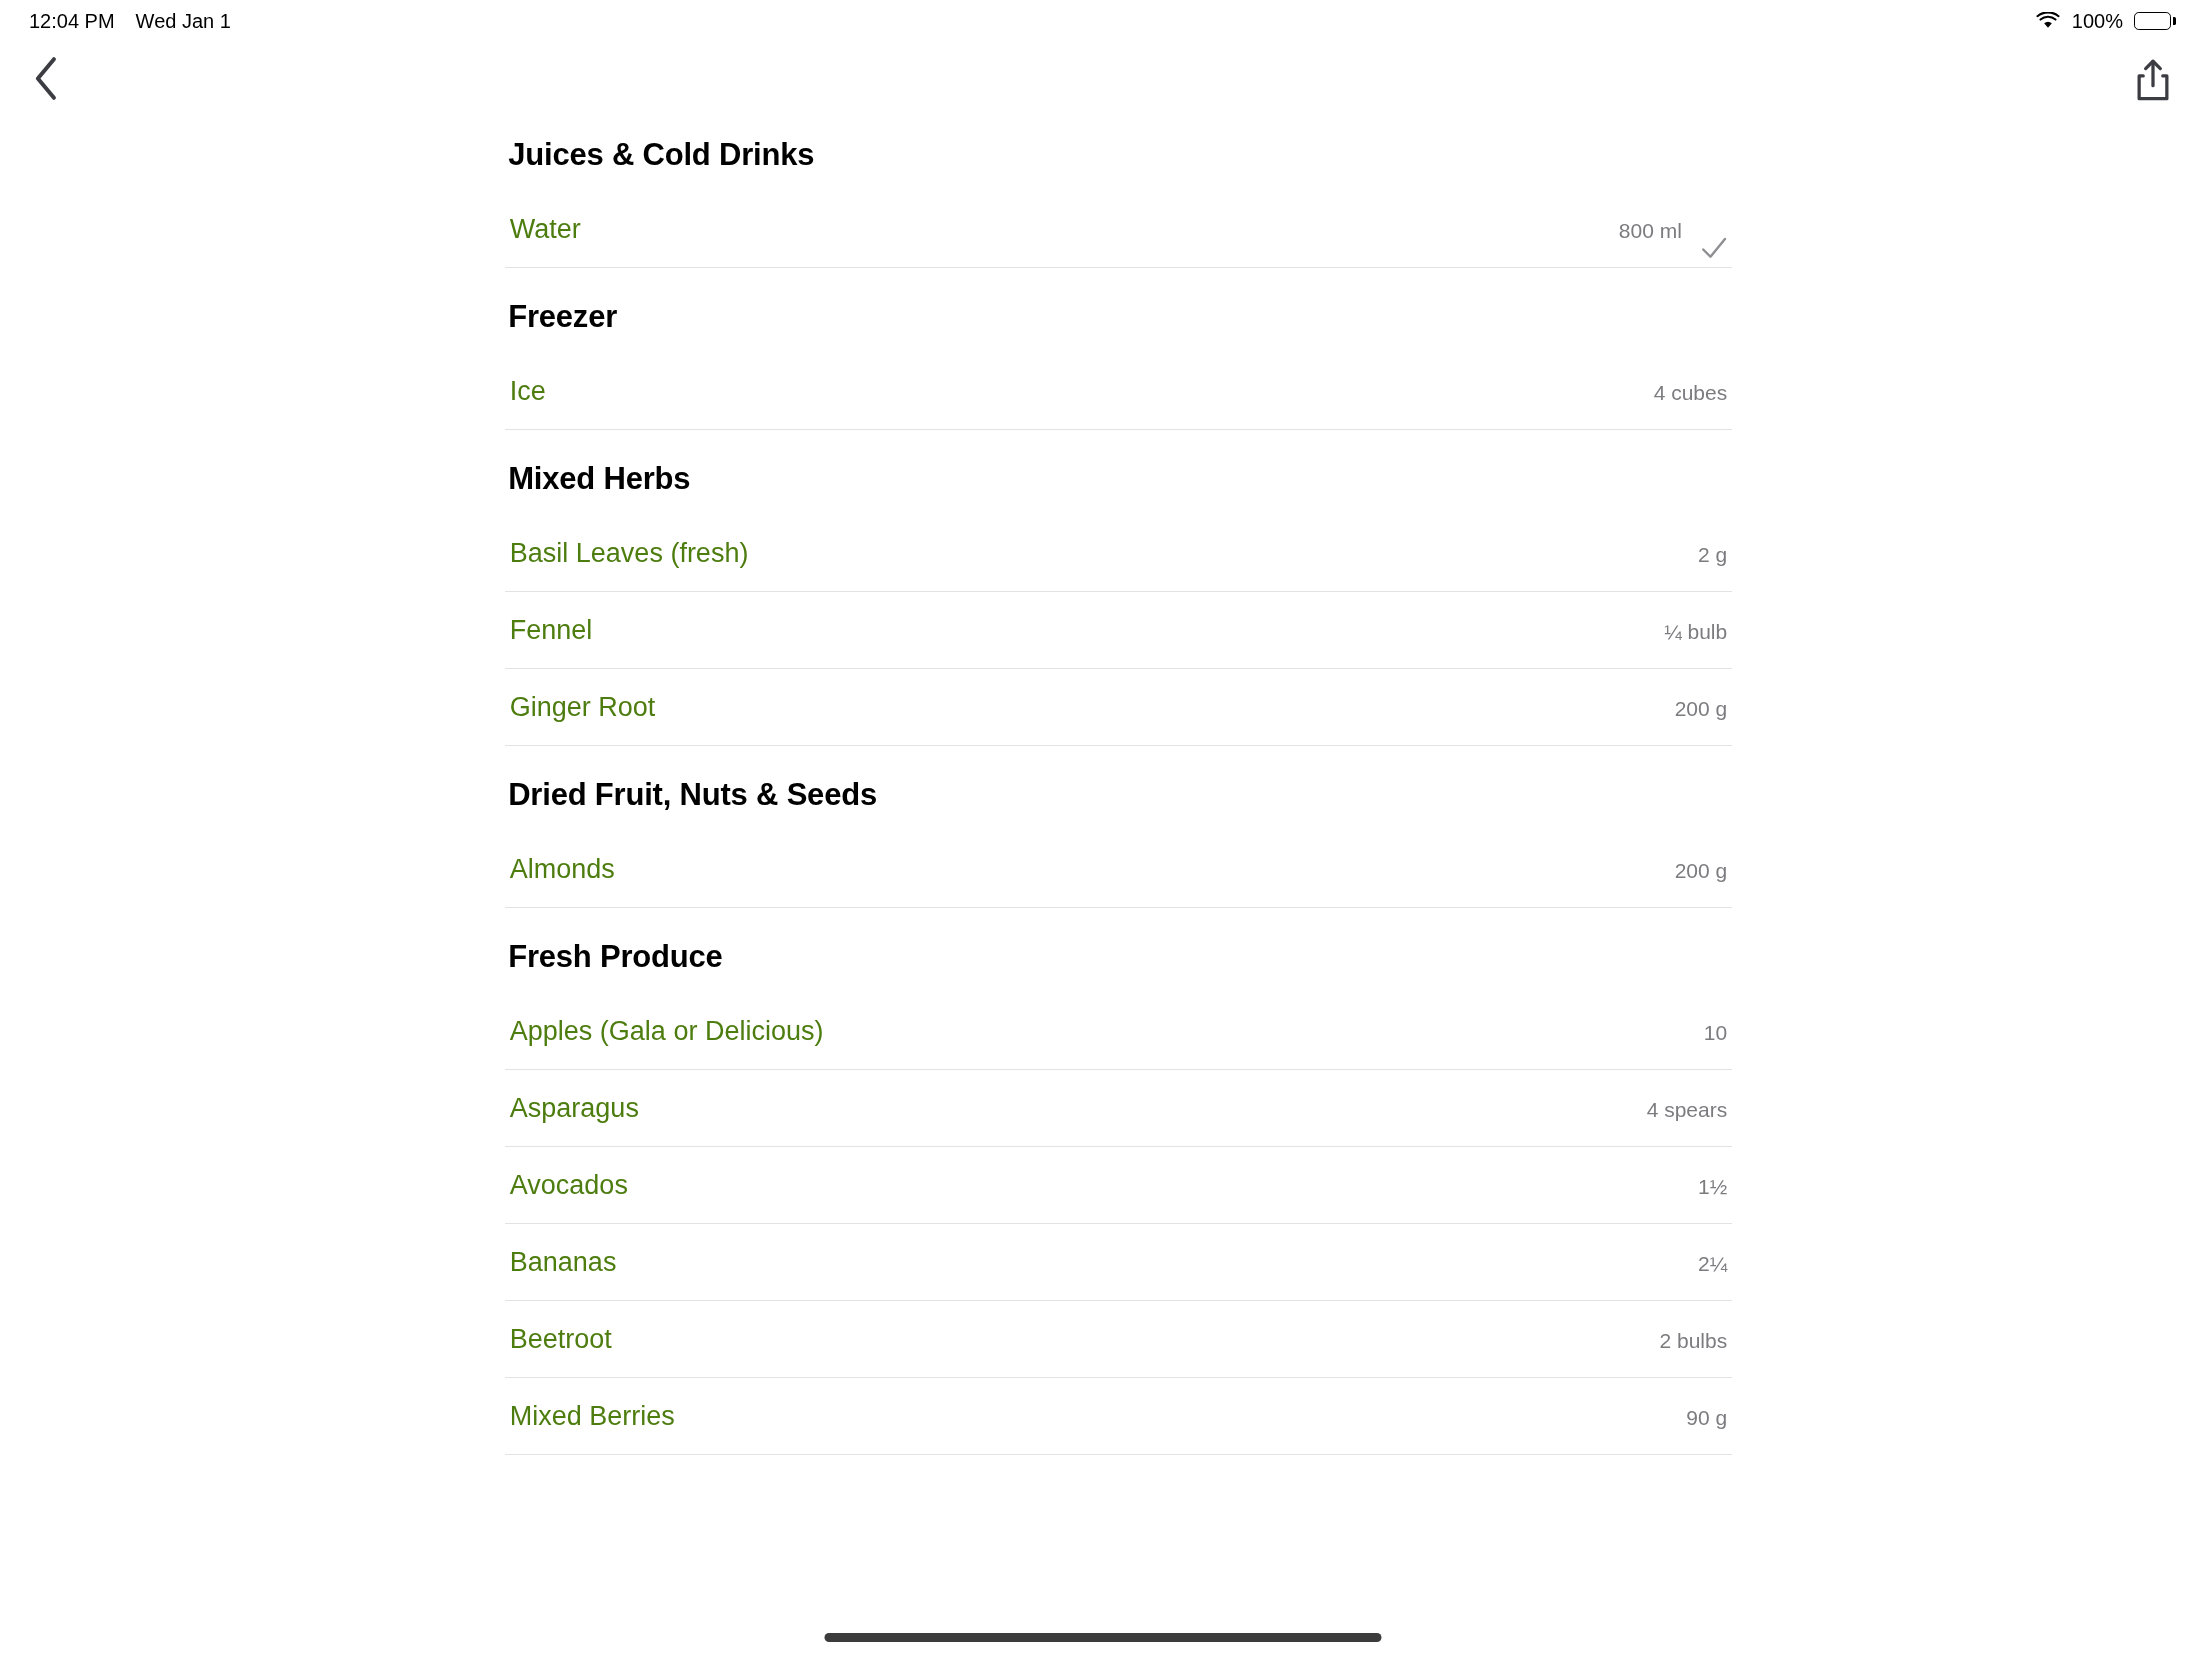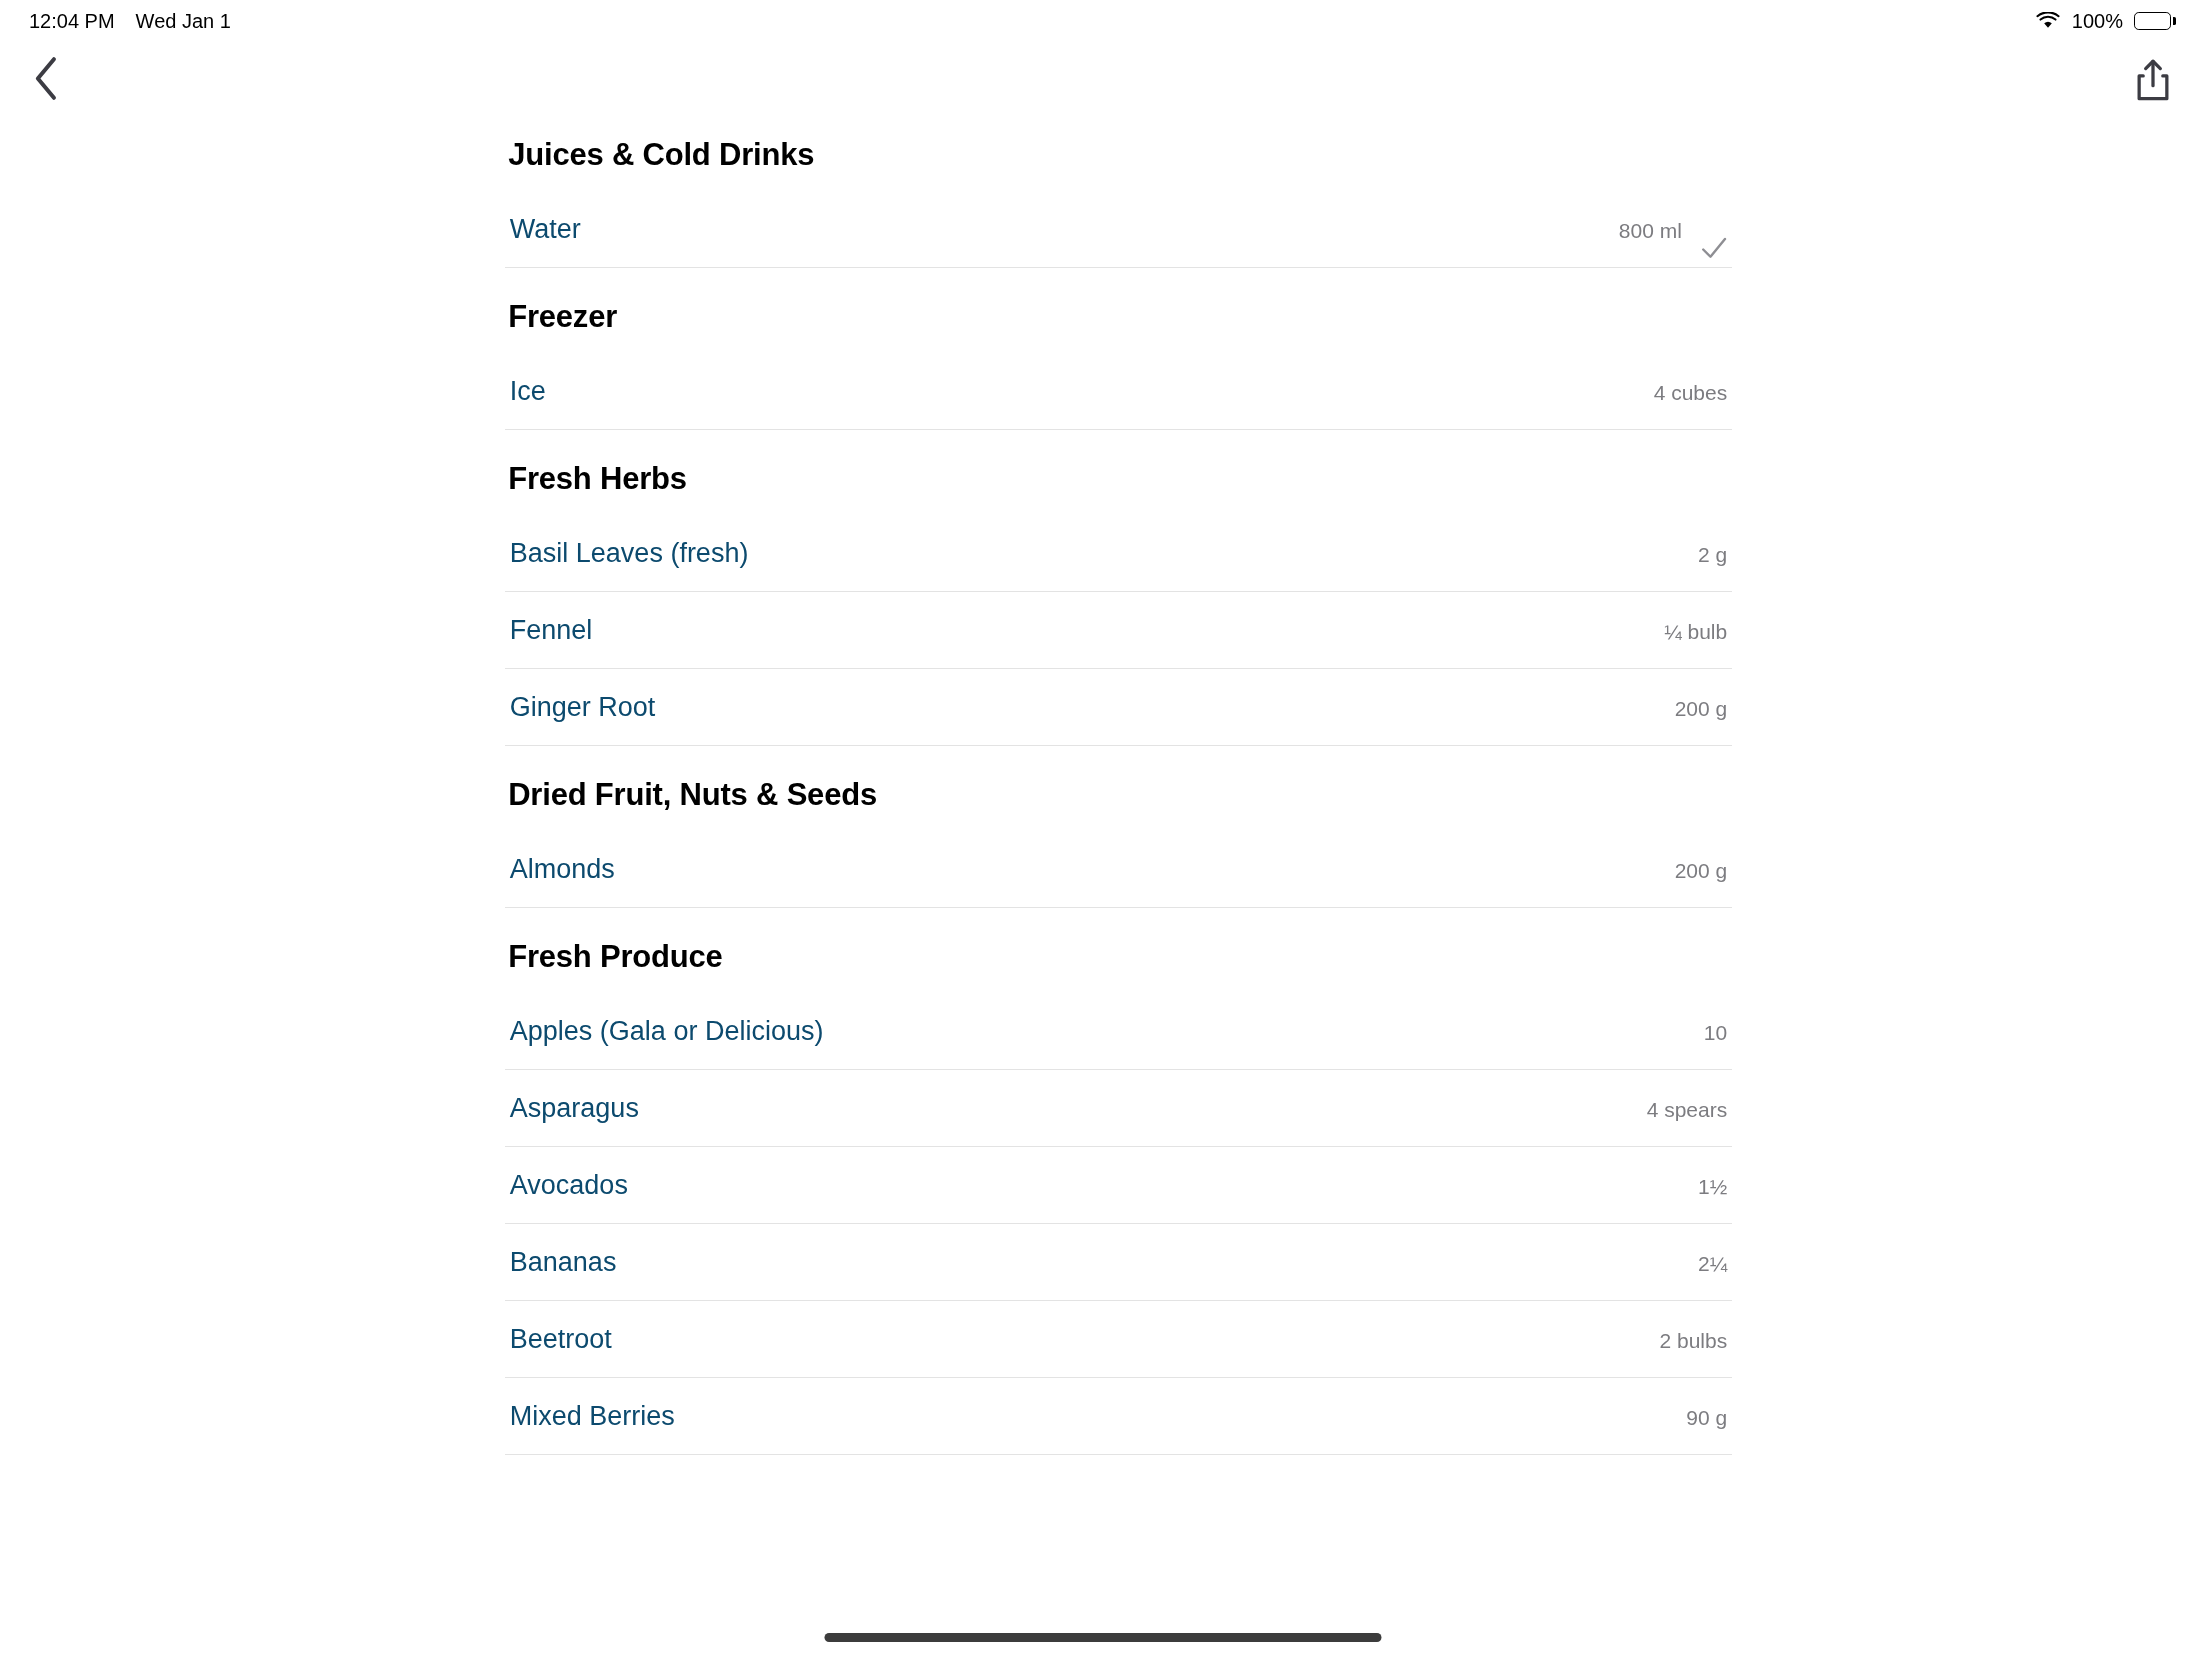--- a/index.html
+++ b/index.html
@@ -127,21 +127,21 @@
     display: flex;
     align-items: baseline;
     justify-content: space-between;
     height: 77px;
     border-bottom: 1.2px solid #e3e3e3;
     padding: 0 4.8px 0 4.8px;
     cursor: pointer;
   }
   .row-name {
     font-size: 27px;
-    color: #0c4a6e;
+    color: #4d7c0f;
     line-height: 77px;
   }
   .row-right {
     display: flex;
     align-items: center;
     gap: 18px;
     line-height: 77px;
   }
   .row-qty {
     font-size: 21px;
@@ -229,21 +229,21 @@
         <div class="section">
           <div class="section-header">Freezer</div>
           <div class="row">
             <div class="row-name">Ice</div>
             <div class="row-right">
               <div class="row-qty">4 cubes</div>
             </div>
           </div>
         </div>
         <div class="section">
-          <div class="section-header">Fresh Herbs</div>
+          <div class="section-header">Mixed Herbs</div>
           <div class="row">
             <div class="row-name">Basil Leaves (fresh)</div>
             <div class="row-right">
               <div class="row-qty">2 g</div>
             </div>
           </div>
           <div class="row">
             <div class="row-name">Fennel</div>
             <div class="row-right">
               <div class="row-qty">¼ bulb</div>

